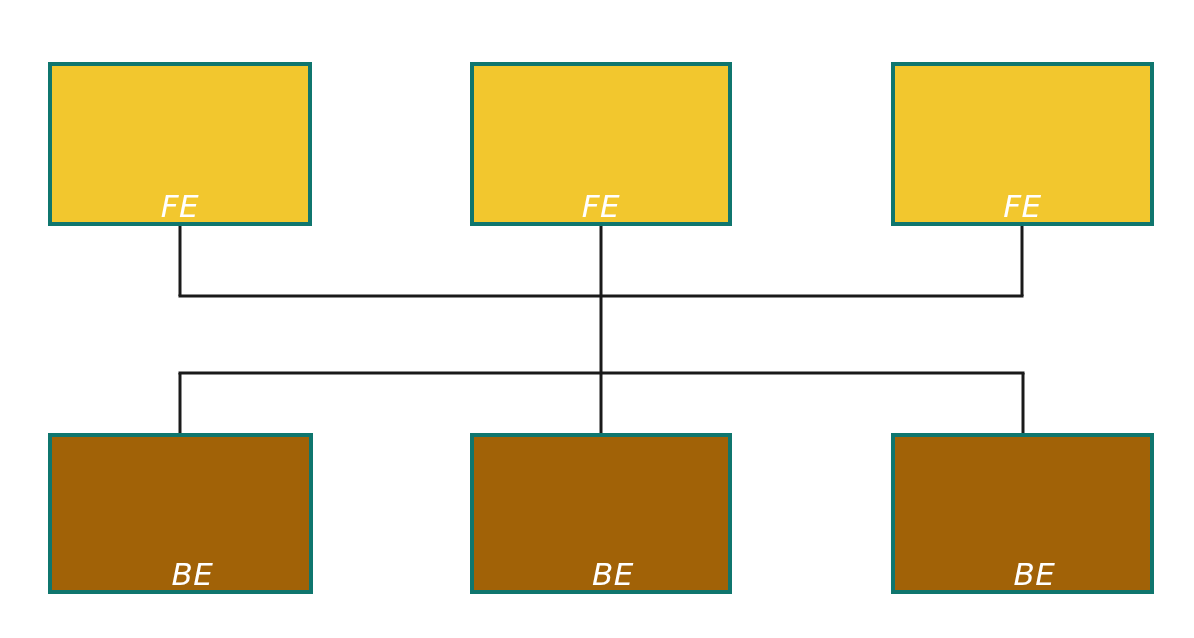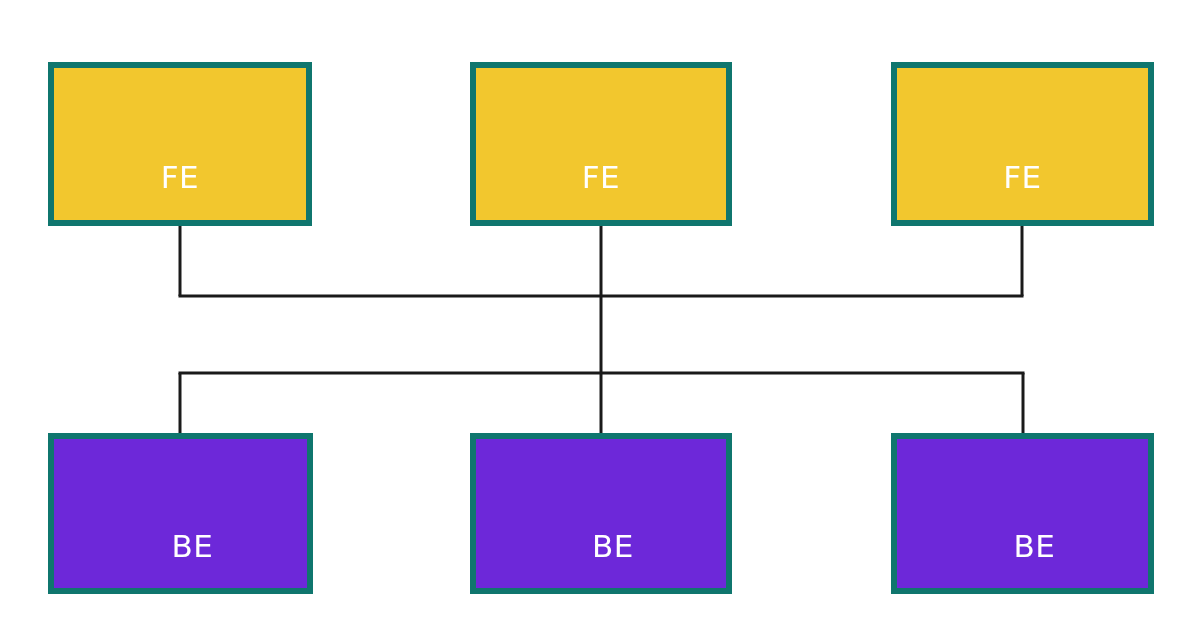--- a/index.html
+++ b/index.html
@@ -25,30 +25,31 @@
     top: 0;
     width: 1194px;
     height: 638px;
     z-index: 1;
   }
   
   .node {
     position: absolute;
     z-index: 2;
     box-sizing: border-box;
-    border: 6px solid #0f766e;
+    border: 4px solid #0f766e;
     display: flex;
-    align-items: center;
+    align-items: flex-end;
     justify-content: center;
+    font-style: italic;
   }
   .node.tier-fe {
     background: #f2c72e;
   }
   .node.tier-be {
-    background: #6d28d9;
+    background: #a16207;
     padding-left: 24px;
   }
   .node-label {
     color: #ffffff;
     font-size: 31px;
     line-height: 1;
     letter-spacing: 0.5px;
     font-weight: 400;
     white-space: nowrap;
     user-select: none;

